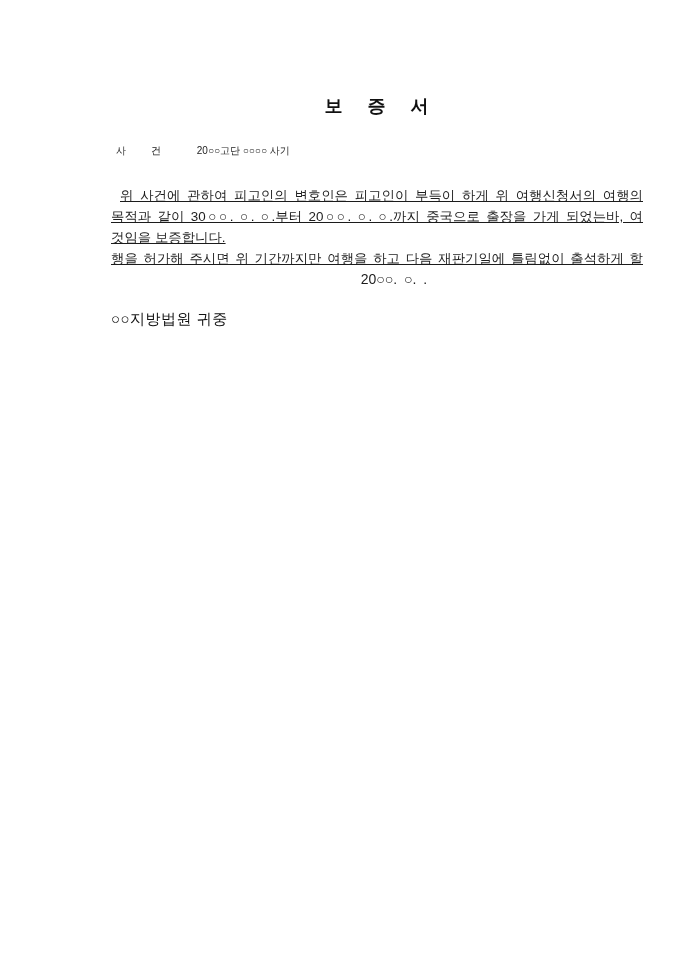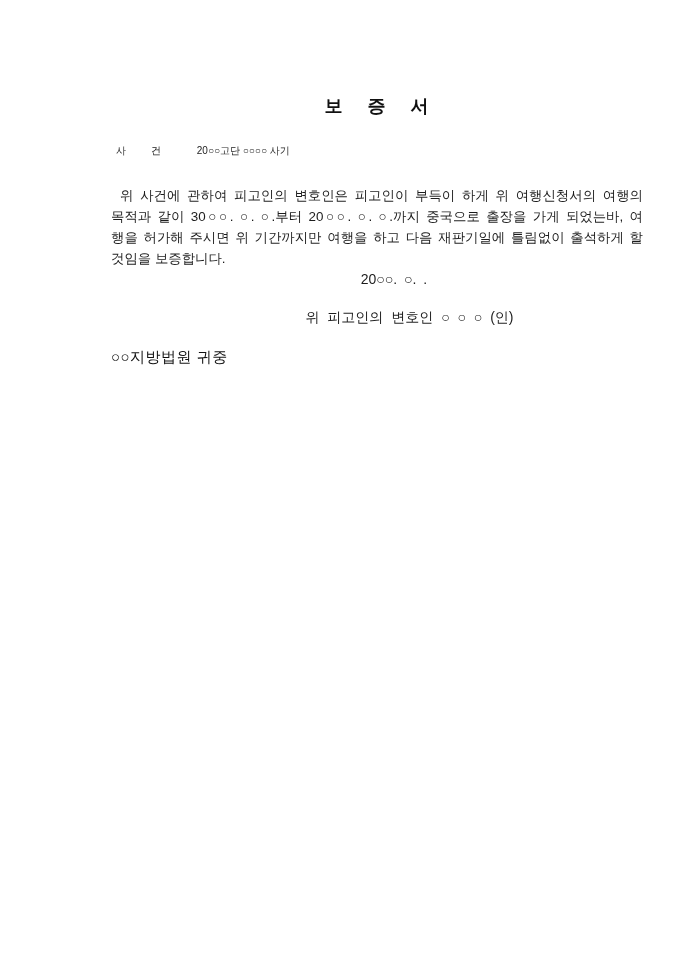--- a/index.html
+++ b/index.html
@@ -44,20 +44,21 @@
     width: 78px;
     white-space: pre;
   }
   .fvalue {
     white-space: pre;
   }
   .body {
     margin-top: 26px;
     font-size: 13.4px;
     line-height: 21px;
+    text-decoration: underline;
   }
   .body-line {
     text-align: justify;
     text-align-last: justify;
     white-space: nowrap;
   }
   .body-line:first-child {
     text-indent: 9px;
   }
   .body-line.last {
@@ -99,24 +100,23 @@
 
     <div class="frow">
       <span class="flabel">사         건</span>
       <span class="fvalue">20○○고단 ○○○○ 사기</span>
     </div>
 
 
     <div class="body">
       <div class="body-line">위 사건에 관하여 피고인의 변호인은 피고인이 부득이 하게 위 여행신청서의 여행의</div>
       <div class="body-line">목적과 같이 30○○. ○. ○.부터 20○○. ○. ○.까지 중국으로 출장을 가게 되었는바, 여</div>
+      <div class="body-line last">것임을 보증합니다.</div>
       <div class="body-line">행을 허가해 주시면 위 기간까지만 여행을 하고 다음 재판기일에 틀림없이 출석하게 할</div>
-      <div class="body-line last">것임을 보증합니다.</div>
     </div>
 
     <div class="date">20○○. ○. .</div>
 
-    <div class="signature">위 피고인의 변호인 ○ ○ ○ (인)</div>
 
     <div class="recipient">○○지방법원 귀중</div>
 
   </div>
 </div>
 
 </body></html>

